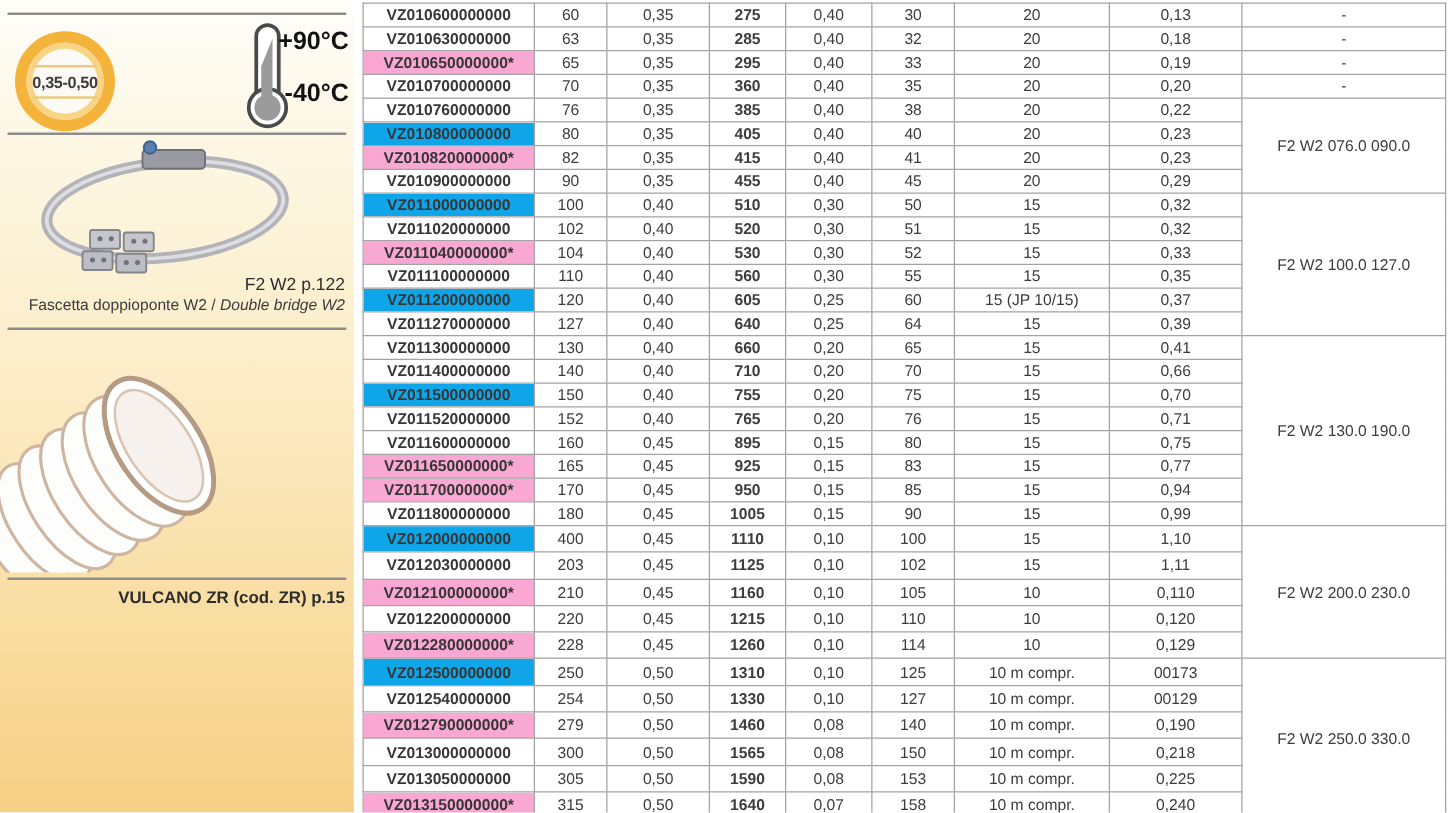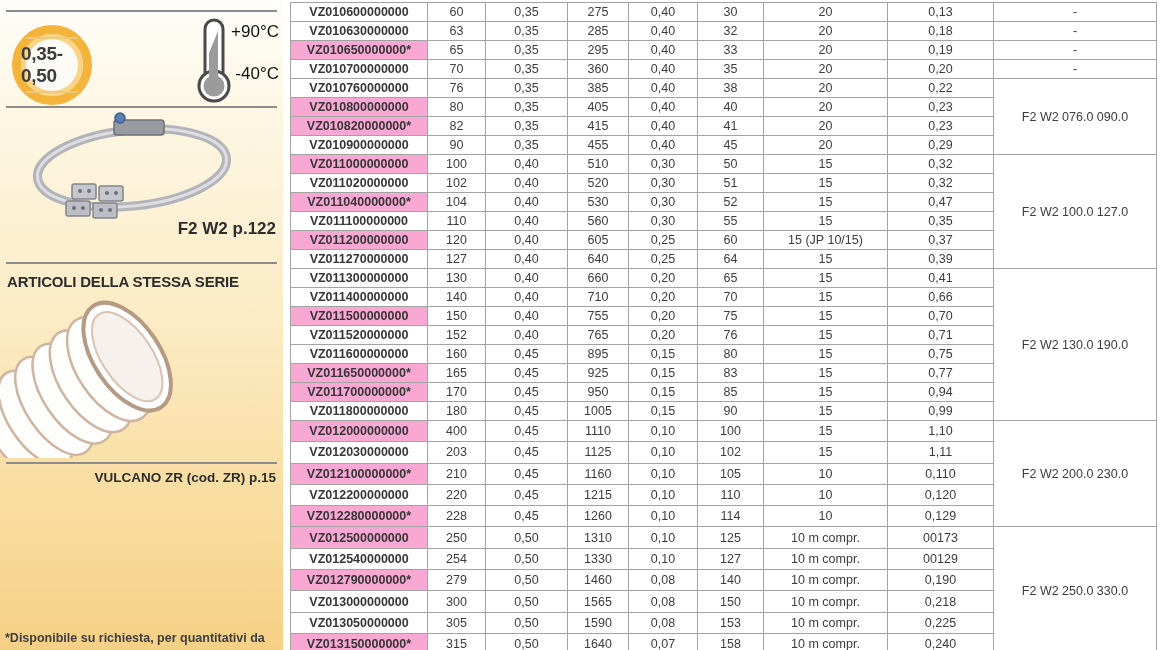--- a/index.html
+++ b/index.html
@@ -22,31 +22,31 @@
   .rule-4 { top:462px; }
 
   .badge {
     position:absolute; left:12px; top:25px; width:80px; height:80px;
     border-radius:50%; background:#fbfaf4;
     border:9px solid #f4b33a;
     box-shadow: inset 0 0 0 5px #f9d484;
     display:flex; flex-direction:column; align-items:center; justify-content:center; gap:4px;
   }
   .badge .thin-line { width:52px; height:2px; background:#edc97e; }
-  .badge .badge-text { font-size:19px; font-weight:bold; color:#3c3c3c; letter-spacing:-0.3px; }
+  .badge .badge-text { font-size:13px; font-weight:bold; color:#3c3c3c; letter-spacing:-0.3px; }
 
   .thermo { position:absolute; left:192px; top:17px; }
-  .temp-label { position:absolute; right:4px; font-weight:normal; font-size:17px; color:#111; }
+  .temp-label { position:absolute; right:4px; font-weight:bold; font-size:20px; color:#111; }
   .temp-max { top:22px; }
   .temp-min { top:64px; }
 
   .clamp { position:absolute; left:14px; top:112px; }
 
   .cap-right { position:absolute; right:7px; text-align:right; white-space:nowrap; }
-  .product-ref { top:219px; font-weight:bold; font-size:17px; color:#2d2d2d; }
+  .product-ref { top:219px; font-weight:normal; font-size:14px; color:#2d2d2d; }
   .product-caption { top:237px; font-size:12.5px; color:#3c3c3c; }
   .product-caption .it { font-style:normal; }
   .product-caption .en { font-style:italic; }
   .series-heading { position:absolute; left:7px; top:273px; font-weight:bold; font-size:15px; color:#2d2d2d; letter-spacing:-0.2px; }
   .series-heading-en { position:absolute; left:7px; top:291px; font-weight:bold; font-style:italic; font-size:15px; color:#2d2d2d; letter-spacing:-0.2px; }
   .hose { position:absolute; left:-6px; top:300px; }
   .related-ref { top:442px; font-weight:bold; font-size:13.5px; color:#2d2d2d;margin-top:28px; }
   .footnote { position:absolute; left:5px; top:631px; width:272px; font-weight:bold; font-size:12.5px; color:#3f3f3f; }
 
   
@@ -57,22 +57,22 @@
     font-size:12.5px; color:#3c3c3c;
   }
   table.products td {
     border:1px solid #a3a3a3;
     text-align:center; vertical-align:middle;
     padding:0; overflow:hidden; white-space:nowrap;
   }
   table.products tr { height:19px; }
   table.products tr.tall { height:21.3px; }
   td.code { text-align:left; padding-left:8px; font-weight:bold; color:#363636; }
-  td.bold { font-weight:normal; }
-  td.hl-green { background:#f9a8d4; }
+  td.bold { font-weight:bold; }
+  td.hl-green { background:#0ea5e9; }
   td.hl-orange { background:#f9a8d4; }
   td.series { font-size:12.5px; }
 </style>
 </head>
 <body>
 
 <aside class="sidebar">
   <div class="rule rule-1"></div>
 
   <div class="badge">
@@ -109,45 +109,46 @@
       <circle cx="93" cy="81" r="2"></circle>
         <circle cx="102" cy="81" r="2"></circle>
       <circle cx="60" cy="96" r="2"></circle>
         <circle cx="69" cy="96" r="2"></circle>
       <circle cx="87" cy="98" r="2"></circle>
         <circle cx="96" cy="98" r="2"></circle>
     </g>
   </svg>
 
   <div class="cap-right product-ref">F2 W2 p.122</div>
+  <div class="cap-right product-caption">
+    <span class="it">Fascetta doppioponte W2 / </span><span class="en">Double bridge W2</span>
+  </div>
 
   <div class="rule rule-3"></div>
 
-  <div class="series-heading">ARTICOLI DELLA STESSA SERIE</div>
 
   <svg class="hose" width="200" height="158" viewBox="0 0 200 158">
     <g transform="rotate(-34 100 79)">
       <g fill="#fdfdfc" stroke="#cdb5a2" stroke-width="2.5">
         <ellipse cx="8" cy="79" rx="26" ry="52"></ellipse>
         <ellipse cx="30" cy="79" rx="27" ry="54"></ellipse>
         <ellipse cx="52" cy="79" rx="28" ry="56"></ellipse>
         <ellipse cx="74" cy="79" rx="29" ry="57"></ellipse>
         <ellipse cx="96" cy="79" rx="30" ry="58"></ellipse>
         <ellipse cx="118" cy="79" rx="31" ry="59"></ellipse>
       </g>
       <ellipse cx="140" cy="79" rx="33" ry="61" fill="#ffffff" stroke="#b59a84" stroke-width="4"></ellipse>
       <ellipse cx="140" cy="79" rx="25" ry="51" fill="#f6f1ec" stroke="#d8c4b2" stroke-width="2"></ellipse>
     </g>
   </svg>
 
   <div class="cap-right related-ref">VULCANO ZR (cod. ZR) p.15</div>
 
   <div class="rule rule-4"></div>
 
-  <div class="footnote">*Disponibile su richiesta, per quantitativi da</div>
 </aside>
 
 <table class="products">
   <colgroup>
     <col style="width:137px">
       <col style="width:58px">
       <col style="width:82px">
     <col style="width:61px">
       <col style="width:69px">
       <col style="width:66px">
@@ -263,21 +264,21 @@
         <td>0,32</td>
       </tr>
       <tr>
         <td class="code hl-orange">VZ011040000000*</td>
         <td>104</td>
         <td>0,40</td>
         <td class="bold">530</td>
         <td>0,30</td>
         <td>52</td>
         <td>15</td>
-        <td>0,47</td>
+        <td>0,33</td>
       </tr>
       <tr>
         <td class="code">VZ011100000000</td>
         <td>110</td>
         <td>0,40</td>
         <td class="bold">560</td>
         <td>0,30</td>
         <td>55</td>
         <td>15</td>
         <td>0,35</td>

